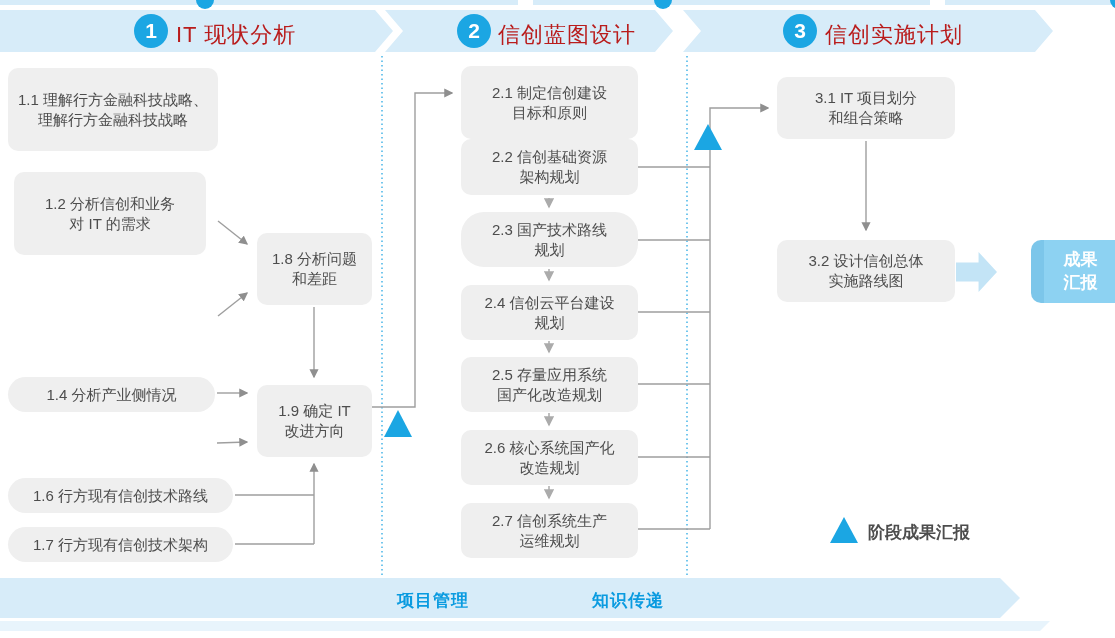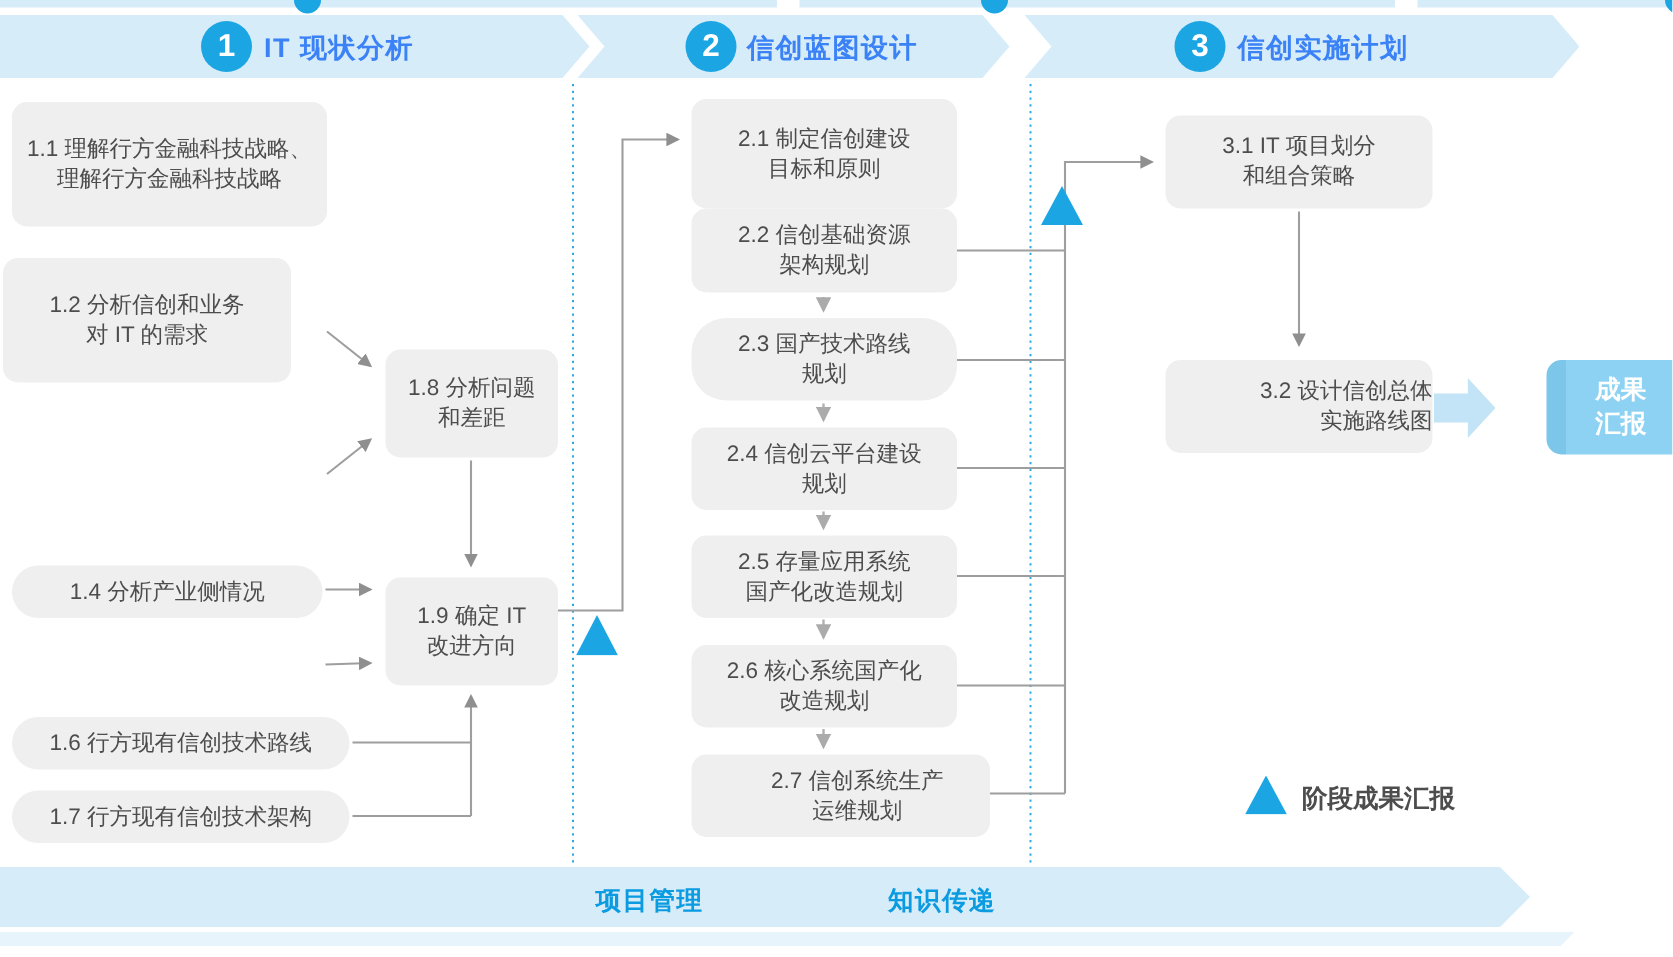--- a/index.html
+++ b/index.html
@@ -14,21 +14,21 @@
   .strip-dot{position:absolute;top:0;width:18px;height:9px;background:#1ba6e3;
     border-radius:0 0 10px 10px;z-index:0;}
 
   
   .band{position:absolute;top:10px;height:42px;background:#d7ecf9;z-index:0;}
   .band.first{clip-path:polygon(0 0,calc(100% - 18px) 0,100% 50%,calc(100% - 18px) 100%,0 100%);}
   .band.next{clip-path:polygon(0 0,calc(100% - 18px) 0,100% 50%,calc(100% - 18px) 100%,0 100%,18px 50%);}
   .phase-circle{position:absolute;top:14px;width:34px;height:34px;border-radius:50%;
     background:#1ba6e3;color:#fff;font-weight:bold;font-size:21px;
     display:flex;align-items:center;justify-content:center;z-index:2;}
-  .phase-title{position:absolute;top:20px;color:#3b82f6;font-weight:bold;font-size:18px;
+  .phase-title{position:absolute;top:20px;color:#b91c1c;font-weight:normal;font-size:22px;
     letter-spacing:1px;z-index:2;white-space:nowrap;}
 
   
   .box{position:absolute;background:#efefef;border-radius:10px;color:#4d4d4d;
     font-size:15px;line-height:1.32;display:flex;flex-direction:column;
     justify-content:center;align-items:center;text-align:center;z-index:2;}
   .box span{display:block;white-space:nowrap;}
   .pill{border-radius:18px;}
 
   
@@ -127,21 +127,21 @@
 
   <div class="phase-circle" style="left:783px;">
     <span>3</span>
   </div>
   <span class="phase-title" style="left:825px;">信创实施计划</span>
 
   <div class="box" style="left:8px;top:68px;width:210px;height:83px;">
     <span>1.1 理解行方金融科技战略、</span>
     <span>理解行方金融科技战略</span>
   </div>
-  <div class="box" style="left:2px;top:172px;width:192px;height:83px;">
+  <div class="box" style="left:14px;top:172px;width:192px;height:83px;">
     <span>1.2 分析信创和业务</span>
     <span>对 IT 的需求</span>
   </div>
   <div class="box pill" style="left:8px;top:377px;width:207px;height:35px;">
     <span>1.4 分析产业侧情况</span>
   </div>
   <div class="box pill" style="left:8px;top:478px;width:225px;height:35px;">
     <span>1.6 行方现有信创技术路线</span>
   </div>
   <div class="box pill" style="left:8px;top:527px;width:225px;height:35px;">
@@ -173,30 +173,30 @@
     <span>规划</span>
   </div>
   <div class="box" style="left:461px;top:357px;width:177px;height:55px;">
     <span>2.5 存量应用系统</span>
     <span>国产化改造规划</span>
   </div>
   <div class="box" style="left:461px;top:430px;width:177px;height:55px;">
     <span>2.6 核心系统国产化</span>
     <span>改造规划</span>
   </div>
-  <div class="box" style="left:461px;top:503px;width:177px;height:55px;padding-left:22px;">
+  <div class="box" style="left:461px;top:503px;width:177px;height:55px;">
     <span>2.7 信创系统生产</span>
     <span>运维规划</span>
   </div>
 
   <div class="box" style="left:777px;top:77px;width:178px;height:62px;">
     <span>3.1 IT 项目划分</span>
     <span>和组合策略</span>
   </div>
-  <div class="box" style="left:777px;top:240px;width:178px;height:62px;align-items:flex-end;">
+  <div class="box" style="left:777px;top:240px;width:178px;height:62px;">
     <span>3.2 设计信创总体</span>
     <span>实施路线图</span>
   </div>
 
   <div class="block-arrow"></div>
   <div class="outcome">
     <span>成果</span>
     <span>汇报</span>
   </div>
 

